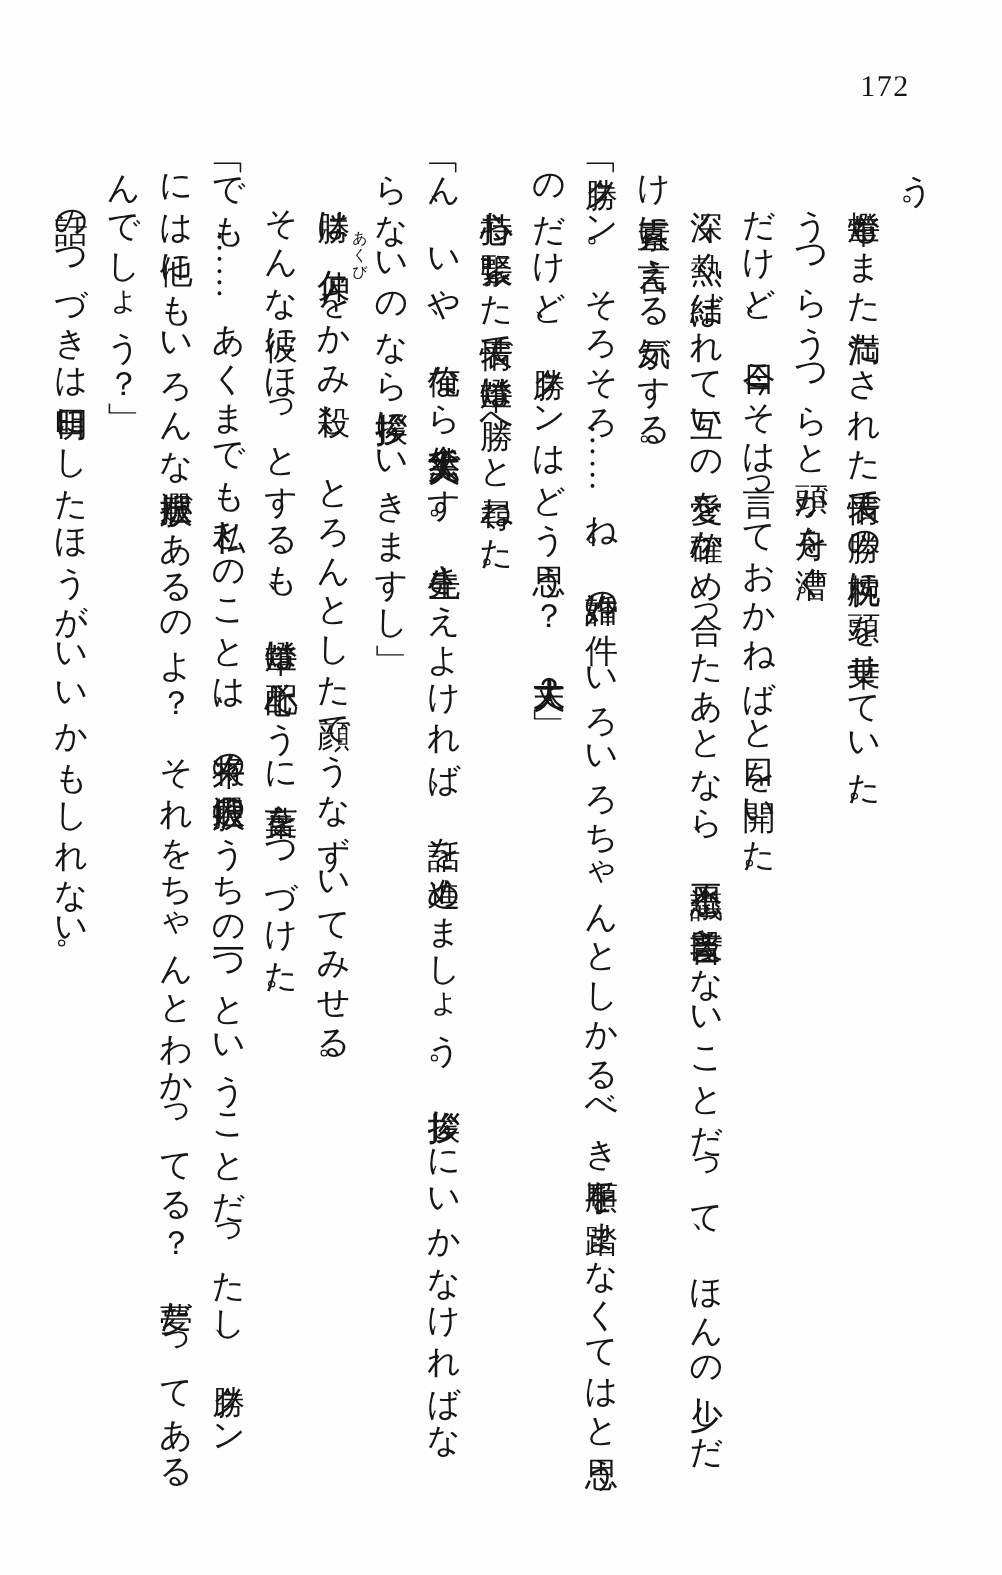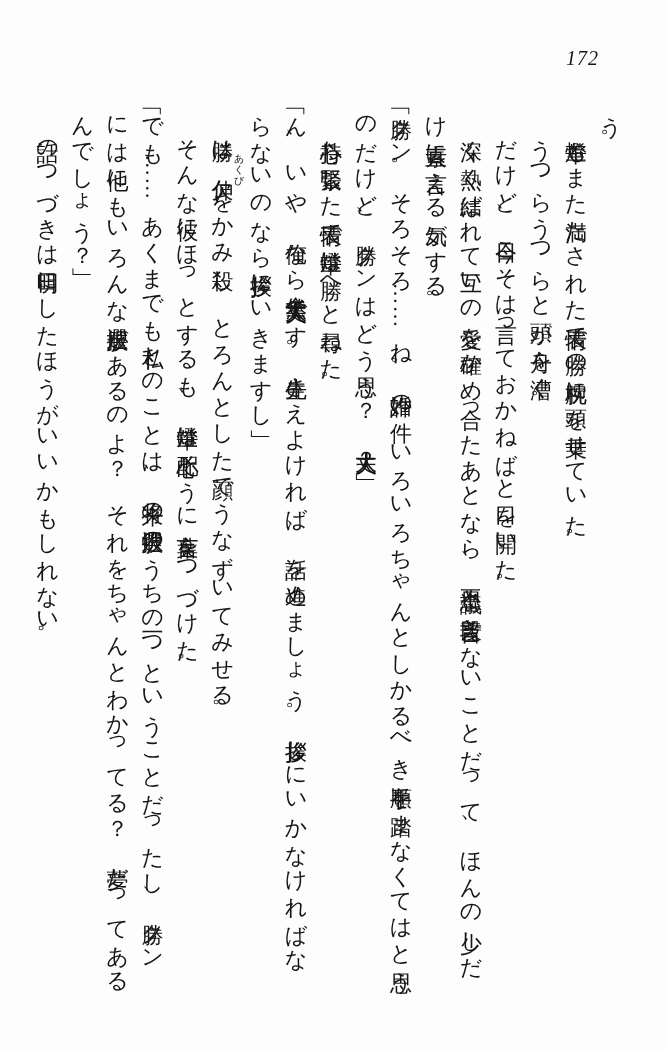--- a/index.html
+++ b/index.html
@@ -15,22 +15,22 @@
   }
   .page {
     position: absolute;
     inset: 0;
   }
   .page-number {
     position: absolute;
     top: 47px;
     left: 566px;
     width: 48px;
+    text-align: center;
     font-family: "Liberation Serif", "DejaVu Serif", serif;
-    font-style: italic;
     font-size: 20px;
     letter-spacing: 1px;
     color: var(--ink, #161616);
   }
   .body-text {
     position: absolute;
     top: 101px;
     right: 39px;
     width: 606px;
     height: 884px;

